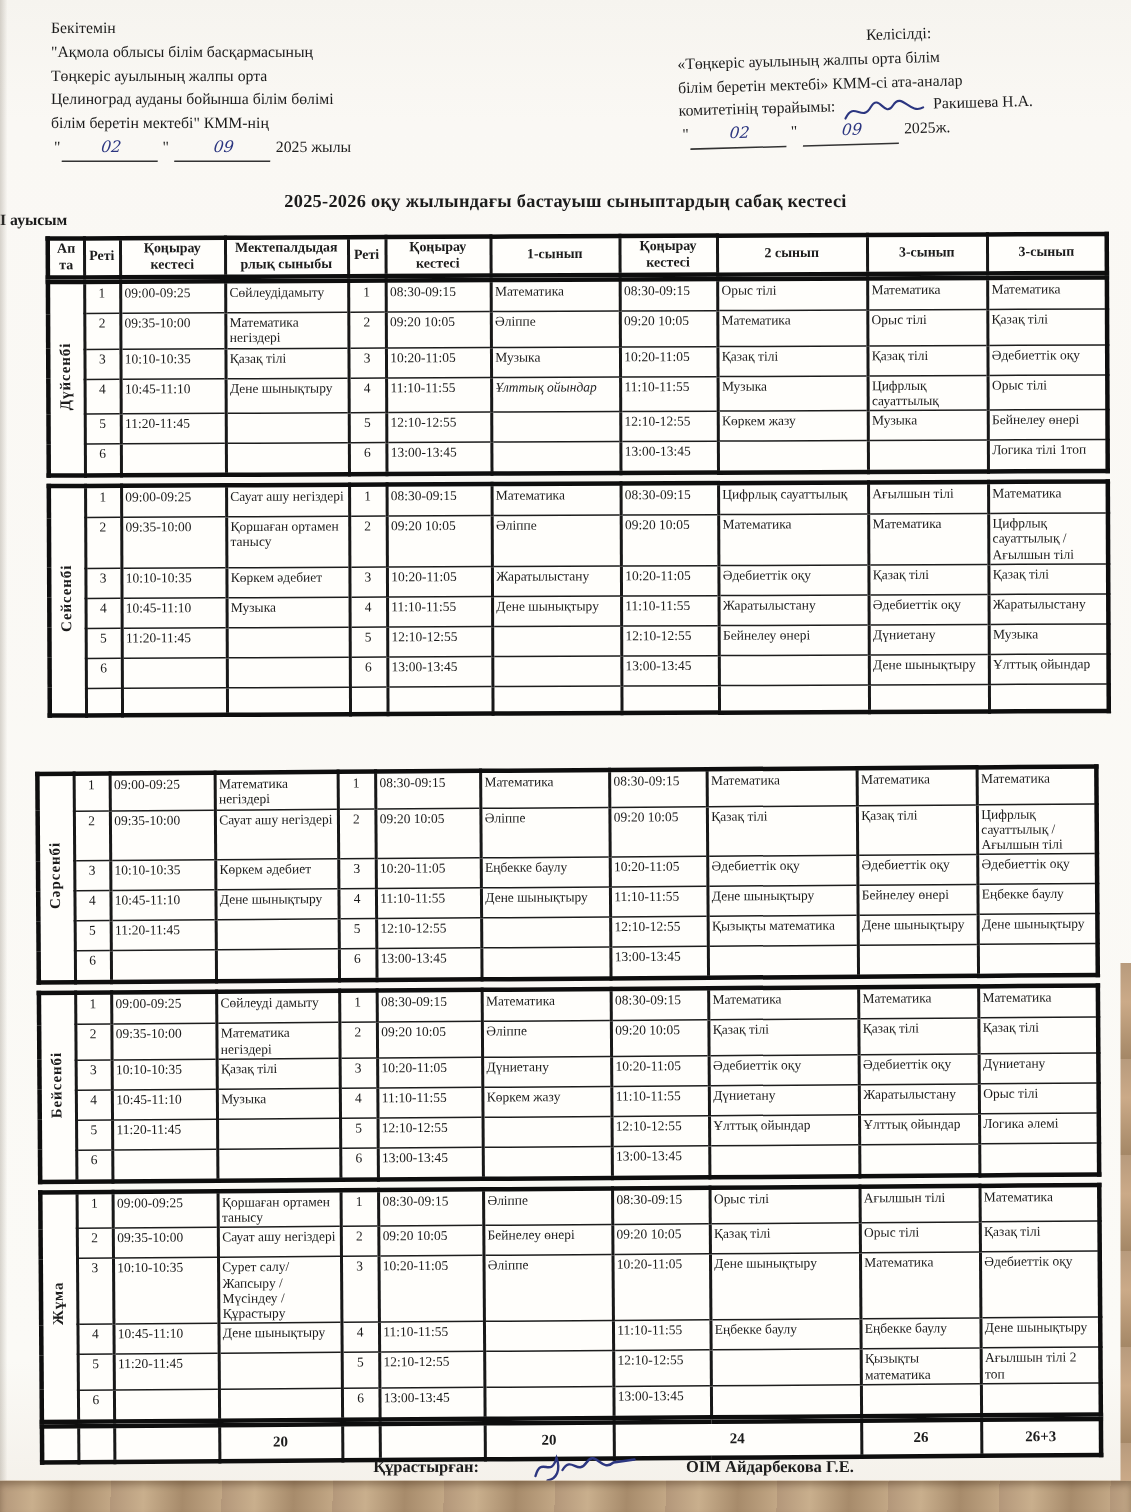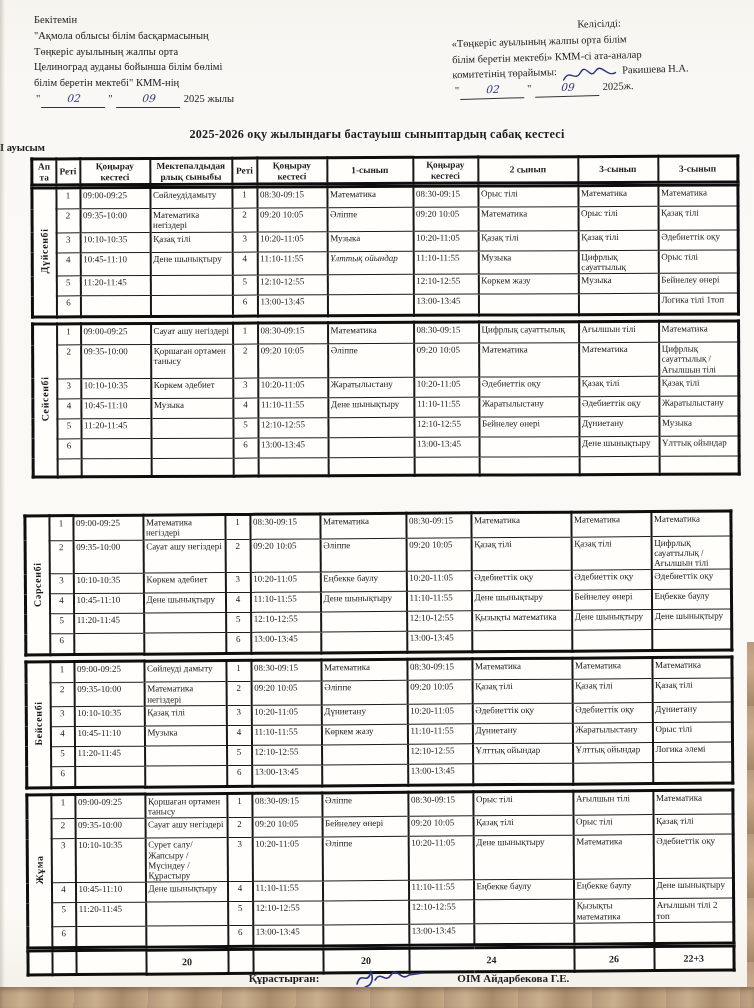--- a/index.html
+++ b/index.html
@@ -617,21 +617,21 @@
       <tr>
         <td></td>
         <td></td>
         <td></td>
         <td>20</td>
         <td></td>
         <td></td>
         <td>20</td>
         <td colspan="2">24</td>
         <td>26</td>
-        <td>22+3</td>
+        <td>26+3</td>
       </tr>
     </tbody>
   </table>
 </div>
 
 <div class="footer">
   <span>Құрастырған:</span>
   <svg width="74" height="24" viewBox="0 0 74 24">
     <path d="M6 18 C10 4 16 20 20 6 C23 14 20 20 14 21 M24 14 C30 4 34 18 40 9 S50 16 58 9 L72 7" fill="none" stroke="#2c3680" stroke-width="1.6" stroke-linecap="round"></path>
   </svg>

